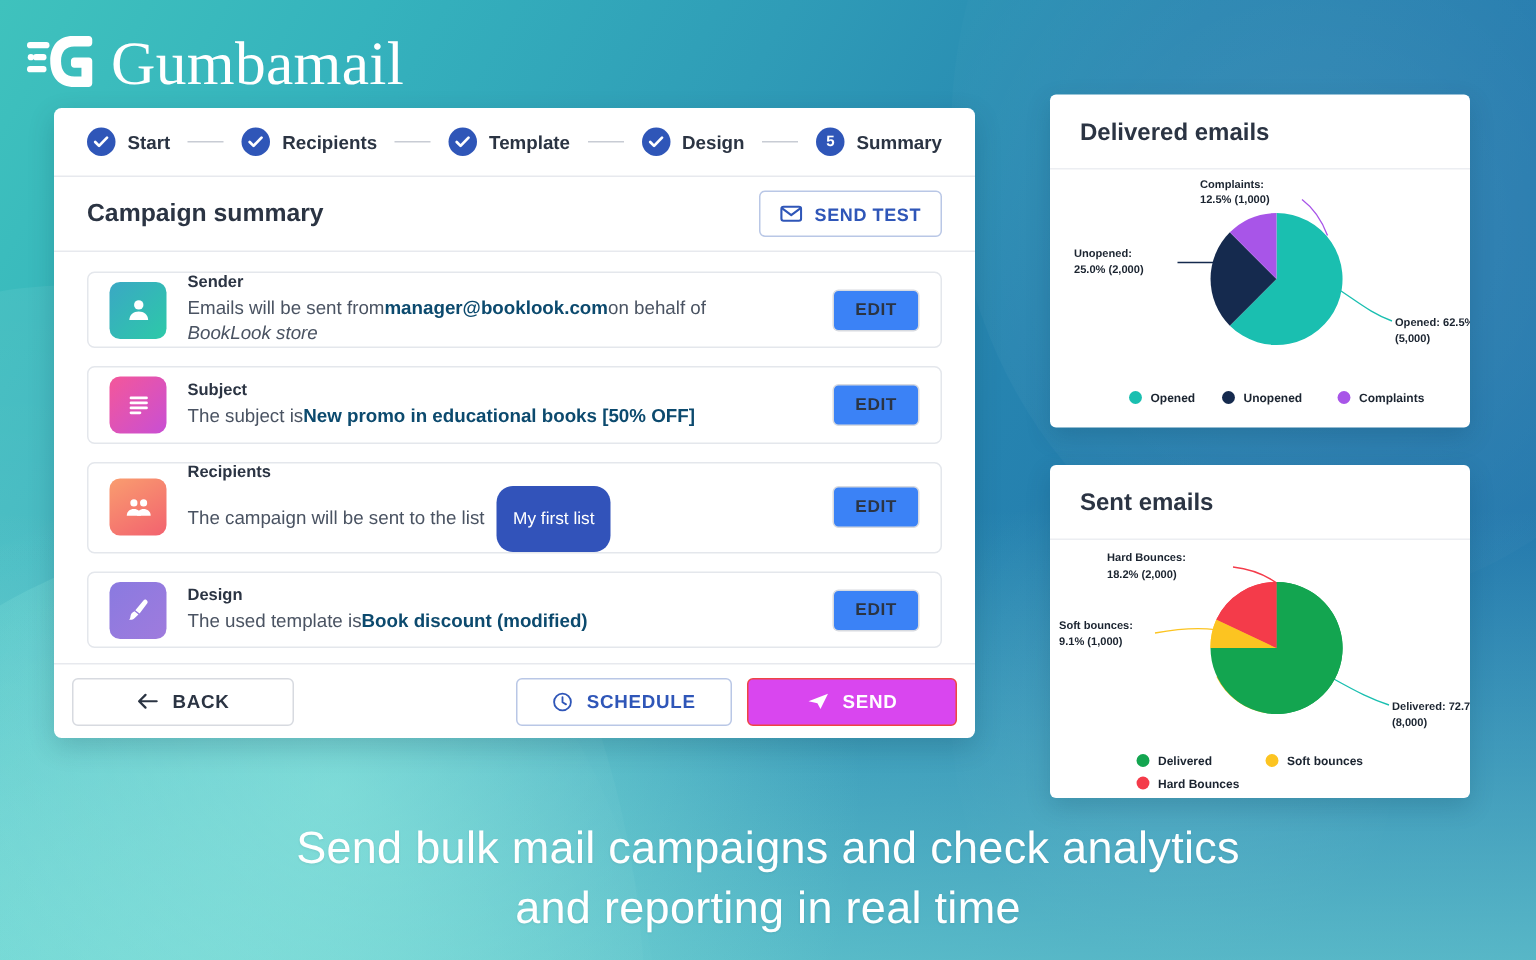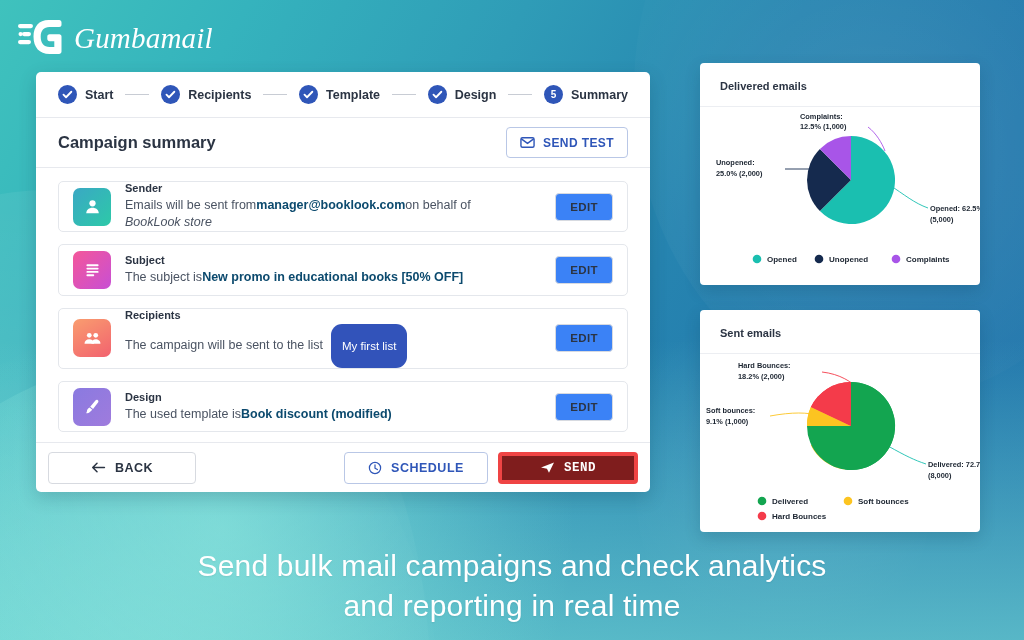--- a/index.html
+++ b/index.html
@@ -50,23 +50,22 @@
   
   #logo {
     position: absolute; left: 18px; top: 18px;
     display: flex; align-items: center; gap: 12px;
     z-index: 6;
   }
   #logo .mark { width: 44px; height: 40px; display: block; }
   #logo .wordmark {
     color: #ffffff;
     font-family: "Liberation Serif", serif;
-    font-size: 29px;
+    font-size: 41px;
     letter-spacing: 0.2px;
-    font-style: italic;
   }
 
   
   #panel {
     position: absolute; left: 36px; top: 72px;
     width: 614px; height: 420px;
     background: #ffffff;
     border-radius: 5px;
     box-shadow: 0 6px 18px rgba(8,50,70,0.20);
     display: flex; flex-direction: column;
@@ -195,38 +194,38 @@
   }
   .btn-back svg { width: 15px; height: 13px; }
   .spacer { flex: 1 1 auto; }
   .btn-schedule {
     width: 144px;
     border: 1px solid #b9c7e6; background: #fff; color: #2f56b8;
   }
   .btn-schedule svg { width: 14px; height: 14px; }
   .btn-send {
     width: 140px;
-    border: 4px solid #ef4444; background: #7f1d1d; color: #fff; font-family: Liberation Mono, monospace;
+    border: 1px solid #ef4444; background: #d946ef; color: #fff;
   }
   .btn-send svg { width: 15px; height: 13px; }
 
   
   .chartcard {
     position: absolute;
     width: 280px;
     background: #fff;
     border-radius: 4px;
     box-shadow: 0 6px 16px rgba(8,50,70,0.18);
     z-index: 5;
     overflow: hidden;
   }
   #chart-delivered { left: 700px; top: 63px; height: 222px; }
   #chart-sent      { left: 700px; top: 310px; height: 222px; }
   .chartcard h2 {
-    font-size: 11px; color: #2b3443; font-weight: bold;
+    font-size: 16px; color: #2b3443; font-weight: bold;
     padding: 17px 0 14px 20px;
     border-bottom: 1px solid #eceef2;
   }
   .chartbody { position: relative; height: 173px; }
   .chartbody svg { display: block; width: 100%; height: 100%; }
   .plabel { font-size: 7.4px; font-weight: bold; fill: #1b2430; font-family: "Liberation Sans", sans-serif; }
   .lgtext { font-size: 8px; font-weight: bold; fill: #1b2430; font-family: "Liberation Sans", sans-serif; }
 
   
   #tagline {

